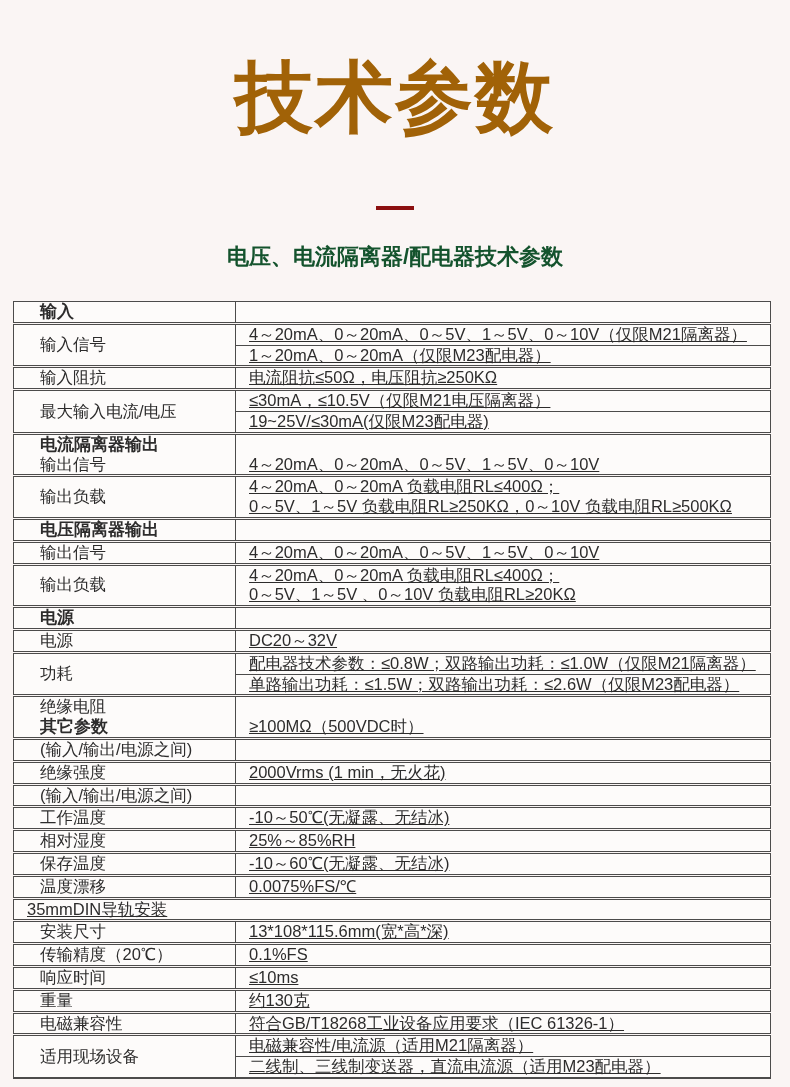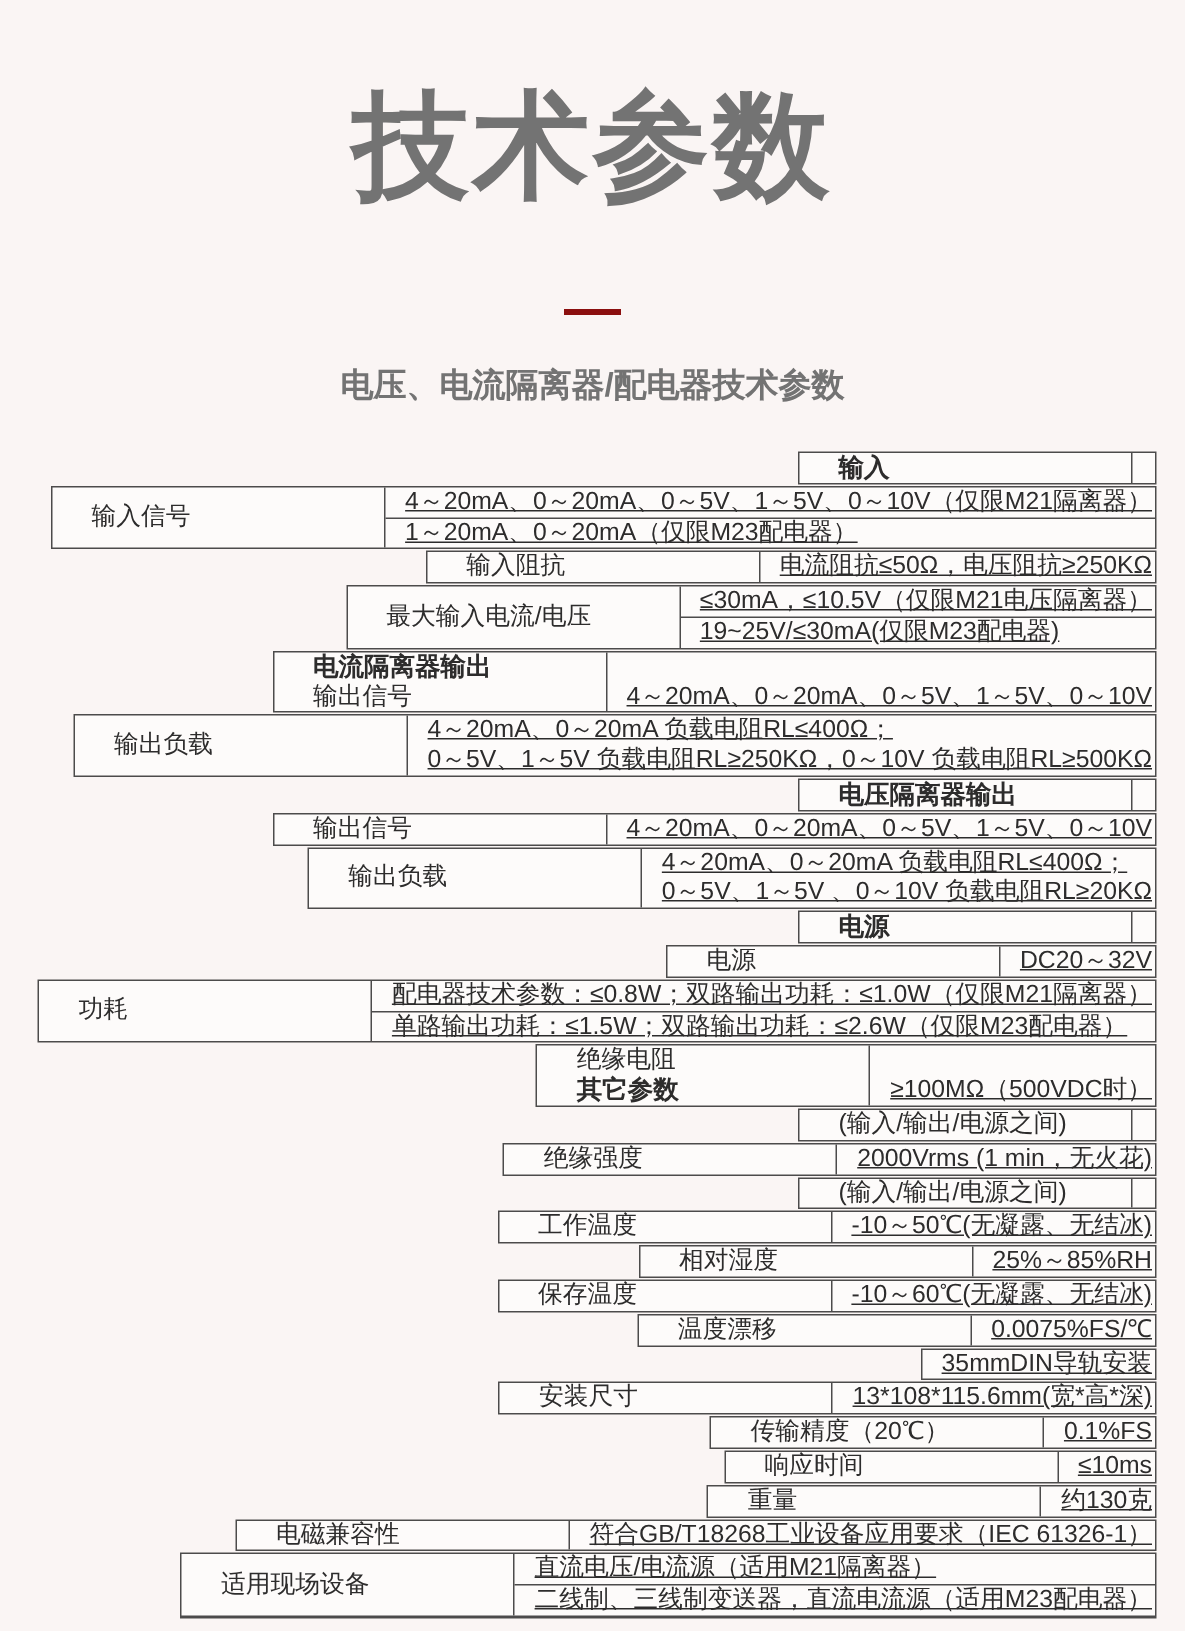--- a/index.html
+++ b/index.html
@@ -16,41 +16,40 @@
   }
   .page-title {
     margin: 0;
     padding-top: 42px;
     height: 110px;
     line-height: 110px;
     text-align: center;
     font-size: 78px;
     font-weight: 900;
     letter-spacing: 2px;
-    color: #737373;
+    color: #a16207;
   }
   .title-divider {
     width: 38px;
     height: 4px;
     margin: 54px auto 0 auto;
     background: #8b0f0f;
   }
   .table-caption {
     margin: 32px 0 0 0;
     text-align: center;
     font-size: 22px;
     font-weight: 700;
-    color: #737373;
+    color: #14532d;
   }
   .spec-table {
     margin: 29px 19px 0 13px;
     display: flex;
     flex-direction: column;
     row-gap: 1px;
-    align-items: flex-end;
   }
   .t-row {
     display: flex;
     border: 1px solid #4c4b4b;
     background: #fdfbfa;
   }
   .t-row:last-child {
     border-bottom-width: 2px;
   }
   .t-left {
@@ -312,18 +311,18 @@
         </div>
         <div class="t-right">
           <div class="line">符合GB/T18268工业设备应用要求（IEC 61326-1）</div>
         </div>
       </div>
       <div class="t-row">
         <div class="t-left">
           <div class="line">适用现场设备</div>
         </div>
         <div class="t-right">
-          <div class="line">直流电压/电流源（适用M21隔离器）</div>
+          <div class="line">电磁兼容性/电流源（适用M21隔离器）</div>
           <div class="line divided">二线制、三线制变送器，直流电流源（适用M23配电器）</div>
         </div>
       </div>
     </div>
 </div>
 
 </body></html>

